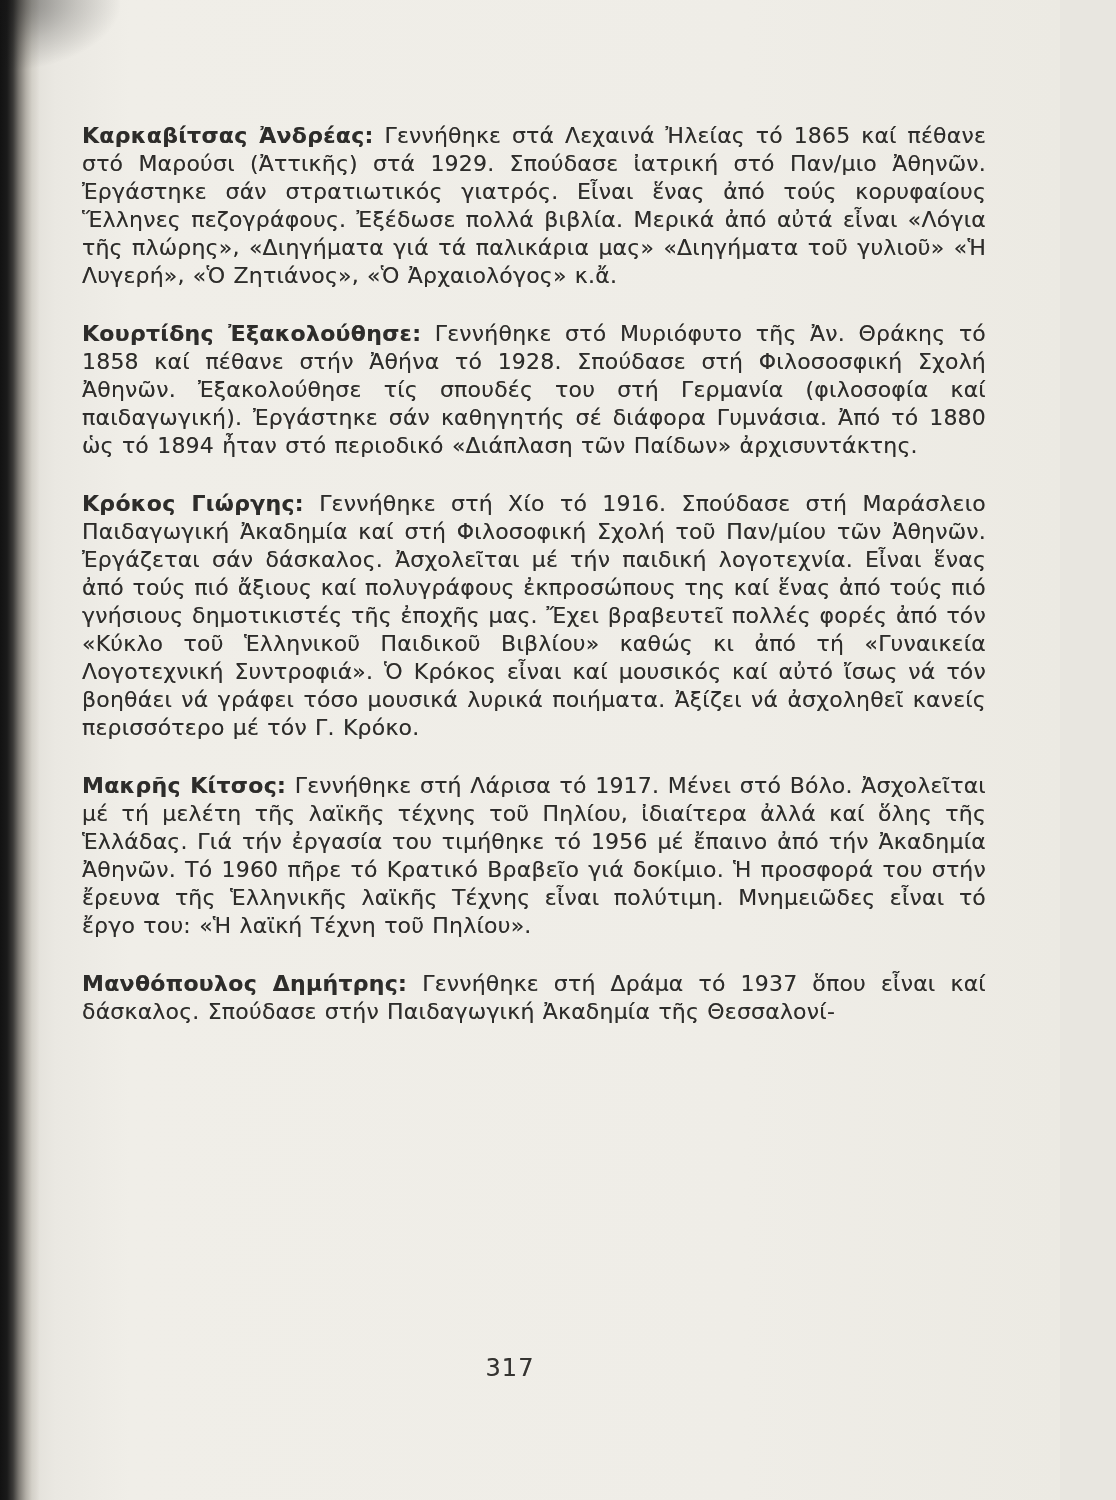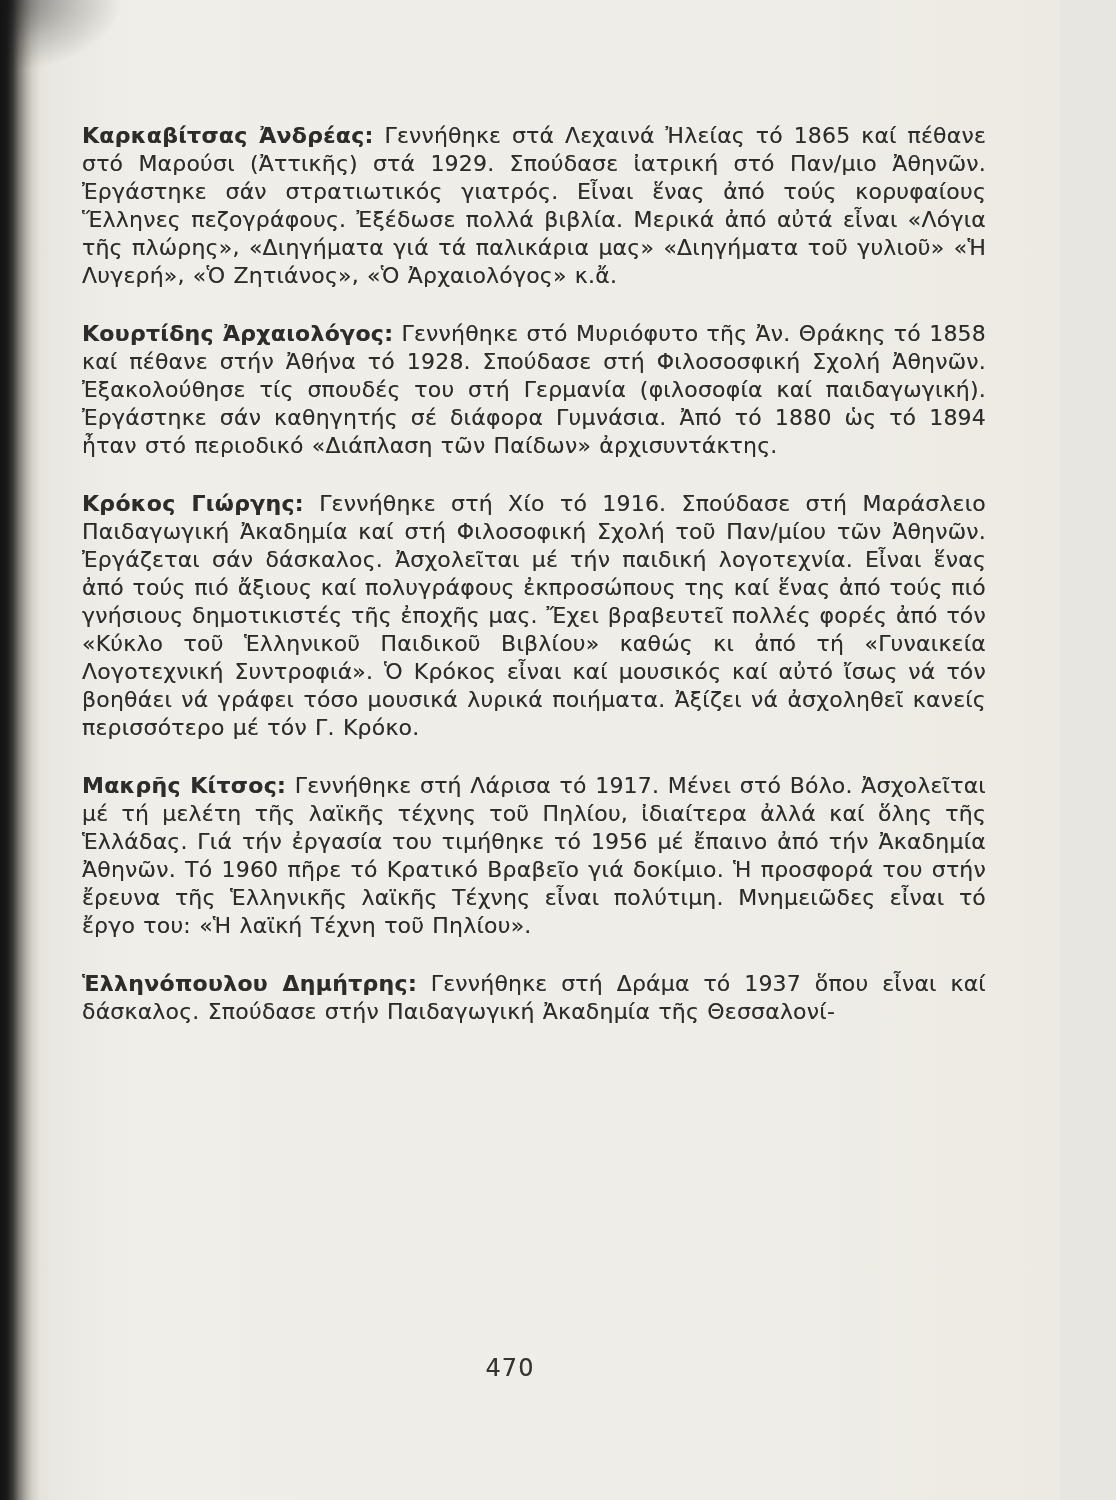--- a/index.html
+++ b/index.html
@@ -56,31 +56,31 @@
   <div class="binding"></div>
   <div class="binding-top"></div>
 
   <div class="content">
 
     <section class="entry">
       <p class="lead"><b class="ename">Καρκαβίτσας Ἀνδρέας:</b> <span>Γεννήθηκε στά Λεχαινά Ἠλείας τό 1865 καί πέθανε στό Μαρούσι (Ἀττικῆς) στά 1929. Σπούδασε ἰατρική στό Παν/μιο Ἀθηνῶν. Ἐργάστηκε σάν στρατιωτικός γιατρός. Εἶναι ἕνας ἀπό τούς κορυφαίους Ἕλληνες πεζογράφους. Ἐξέδωσε πολλά βιβλία. Μερικά ἀπό αὐτά εἶναι «Λόγια τῆς πλώρης», «Διηγήματα γιά τά παλικάρια μας» «Διηγήματα τοῦ γυλιοῦ» «Ἡ Λυγερή», «Ὁ Ζητιάνος», «Ὁ Ἀρχαιολόγος» κ.ἄ.</span></p>
     </section>
 
     <section class="entry">
-      <p class="lead"><b class="ename">Κουρτίδης Ἀρχαιολόγος:</b> <span>Γεννήθηκε στό Μυριόφυτο τῆς Ἀν. Θράκης τό 1858 καί πέθανε στήν Ἀθήνα τό 1928. Σπούδασε στή Φιλοσοσφική Σχολή Ἀθηνῶν. Ἐξακολούθησε τίς σπουδές του στή Γερμανία (φιλοσοφία καί παιδαγωγική). Ἐργάστηκε σάν καθηγητής σέ διάφορα Γυμνάσια. Ἀπό τό 1880 ὡς τό 1894 ἦταν στό περιοδικό «Διάπλαση τῶν Παίδων» ἀρχισυντάκτης.</span></p>
+      <p class="lead"><b class="ename">Κουρτίδης Ἐξακολούθησε:</b> <span>Γεννήθηκε στό Μυριόφυτο τῆς Ἀν. Θράκης τό 1858 καί πέθανε στήν Ἀθήνα τό 1928. Σπούδασε στή Φιλοσοσφική Σχολή Ἀθηνῶν. Ἐξακολούθησε τίς σπουδές του στή Γερμανία (φιλοσοφία καί παιδαγωγική). Ἐργάστηκε σάν καθηγητής σέ διάφορα Γυμνάσια. Ἀπό τό 1880 ὡς τό 1894 ἦταν στό περιοδικό «Διάπλαση τῶν Παίδων» ἀρχισυντάκτης.</span></p>
     </section>
 
     <section class="entry">
       <p class="lead"><b class="ename">Κρόκος Γιώργης:</b> <span>Γεννήθηκε στή Χίο τό 1916. Σπούδασε στή Μαράσλειο Παιδαγωγική Ἀκαδημία καί στή Φιλοσοφική Σχολή τοῦ Παν/μίου τῶν Ἀθηνῶν. Ἐργάζεται σάν δάσκαλος. Ἀσχολεῖται μέ τήν παιδική λογοτεχνία. Εἶναι ἕνας ἀπό τούς πιό ἄξιους καί πολυγράφους ἐκπροσώπους της καί ἕνας ἀπό τούς πιό γνήσιους δημοτικιστές τῆς ἐποχῆς μας. Ἔχει βραβευτεῖ πολλές φορές ἀπό τόν «Κύκλο τοῦ Ἑλληνικοῦ Παιδικοῦ Βιβλίου» καθώς κι ἀπό τή «Γυναικεία Λογοτεχνική Συντροφιά». Ὁ Κρόκος εἶναι καί μουσικός καί αὐτό ἴσως νά τόν βοηθάει νά γράφει τόσο μουσικά λυρικά ποιήματα. Ἀξίζει νά ἀσχοληθεῖ κανείς περισσότερο μέ τόν Γ. Κρόκο.</span></p>
     </section>
 
     <section class="entry">
       <p class="lead"><b class="ename">Μακρῆς Κίτσος:</b> <span>Γεννήθηκε στή Λάρισα τό 1917. Μένει στό Βόλο. Ἀσχολεῖται μέ τή μελέτη τῆς λαϊκῆς τέχνης τοῦ Πηλίου, ἰδιαίτερα ἀλλά καί ὅλης τῆς Ἑλλάδας.  Γιά τήν ἐργασία του τιμήθηκε τό 1956 μέ ἔπαινο ἀπό τήν Ἀκαδημία Ἀθηνῶν. Τό 1960 πῆρε τό Κρατικό Βραβεῖο γιά δοκίμιο. Ἡ προσφορά του στήν ἔρευνα τῆς Ἑλληνικῆς λαϊκῆς Τέχνης εἶναι πολύτιμη. Μνημειῶδες εἶναι τό ἔργο του: «Ἡ λαϊκή Τέχνη τοῦ Πηλίου».</span></p>
     </section>
 
     <section class="entry">
-      <p class="lead"><b class="ename">Ἑλληνόπουλου Δημήτρης:</b> <span>Γεννήθηκε στή Δράμα τό 1937 ὅπου εἶναι καί δάσκαλος. Σπούδασε στήν Παιδαγωγική Ἀκαδημία τῆς Θεσσαλονί-</span></p>
+      <p class="lead"><b class="ename">Μανθόπουλος Δημήτρης:</b> <span>Γεννήθηκε στή Δράμα τό 1937 ὅπου εἶναι καί δάσκαλος. Σπούδασε στήν Παιδαγωγική Ἀκαδημία τῆς Θεσσαλονί-</span></p>
     </section>
 
   </div>
 
-  <div class="pagenum">470</div>
+  <div class="pagenum">317</div>
 </div>
 
 </body></html>

